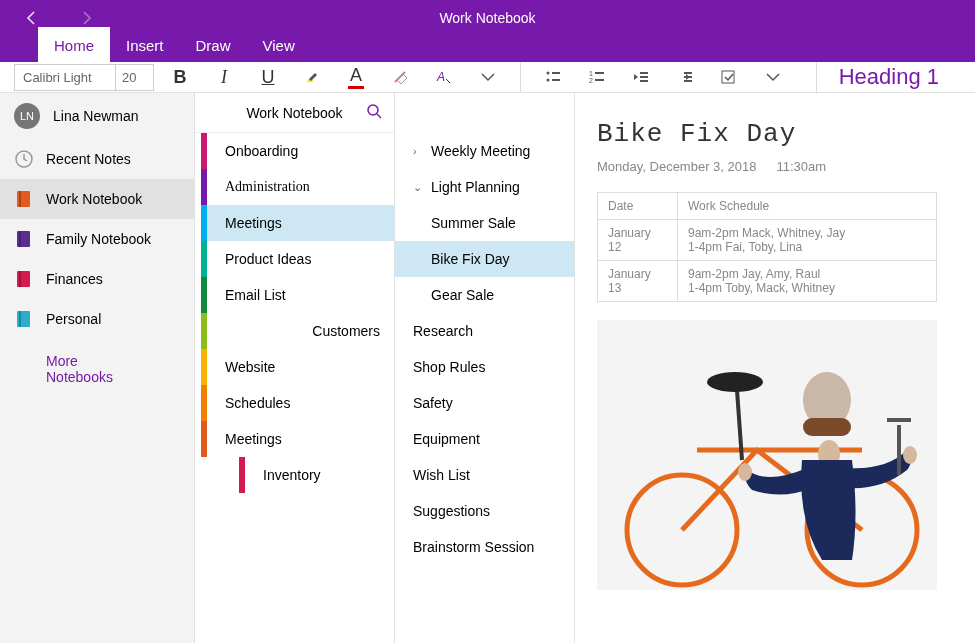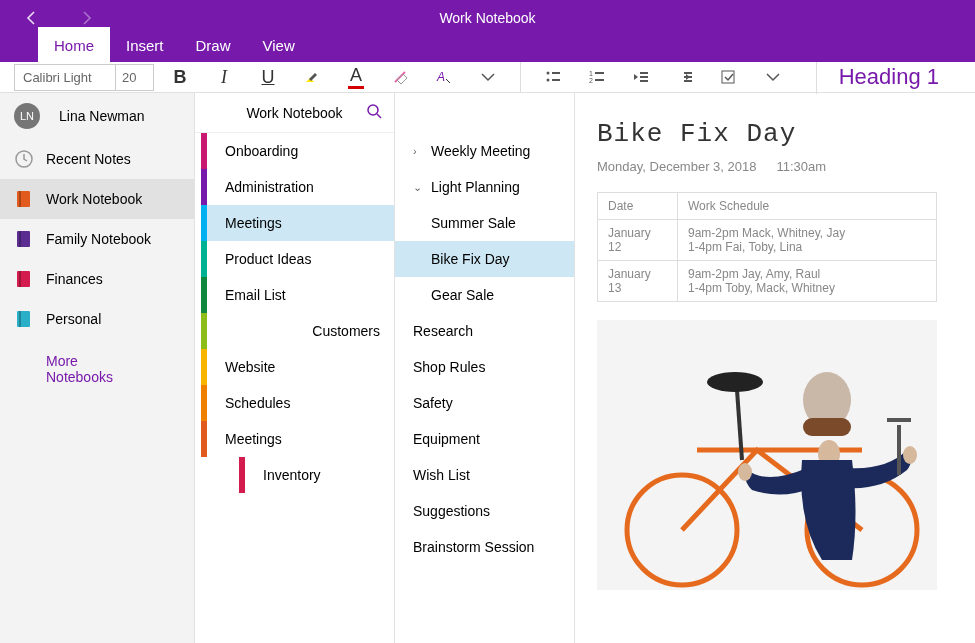--- a/index.html
+++ b/index.html
@@ -18,21 +18,21 @@
 .font-name { width: 100px; padding: 5px 8px; font-size: 13px; border: none; outline: none; color: #666; }
 .font-size { width: 38px; padding: 5px 6px; font-size: 13px; border: none; border-left: 1px solid #ccc; outline: none; color: #666; }
 .rbtn { width: 36px; height: 36px; display: inline-flex; align-items: center; justify-content: center; cursor: pointer; font-size: 18px; color: #333; }
 .rbtn svg { width: 18px; height: 18px; }
 .rdiv { width: 1px; height: 30px; background: #ddd; margin: 0 6px; }
 .heading-style { margin-left: auto; color: #7719AA; font-size: 22px; padding: 4px 22px; border-left: 1px solid #ddd; cursor: pointer; }
 
 .content { flex: 1; display: flex; overflow: hidden; }
 
 .sidebar { width: 195px; background: #f3f3f3; border-right: 1px solid #e1e1e1; display: flex; flex-direction: column; }
-.user-row { display: flex; align-items: center; padding: 10px 14px; gap: 19px; }
+.user-row { display: flex; align-items: center; padding: 10px 14px; gap: 13px; }
 .avatar { width: 26px; height: 26px; border-radius: 50%; background: #767676; color: #fff; font-size: 11px; display: flex; align-items: center; justify-content: center; }
 .username { font-size: 14px; }
 .nb-item { display: flex; align-items: center; gap: 12px; padding: 10px 14px; cursor: pointer; font-size: 14px; }
 .nb-item.active { background: #e1e1e1; }
 .nb-icon { width: 20px; height: 20px; display: flex; align-items: center; justify-content: center; }
 .more-link { color: #7719AA; padding: 14px 46px; font-size: 14px; cursor: pointer; }
 
 .sections-col { width: 200px; border-right: 1px solid #e1e1e1; display: flex; flex-direction: column; }
 .pane-header { height: 40px; display: flex; align-items: center; justify-content: center; font-size: 14px; border-bottom: 1px solid #eee; position: relative; }
 .search-icon { position: absolute; right: 12px; color: #7719AA; }
@@ -217,21 +217,21 @@
   <div class="sections-col">
     <div class="pane-header">
       <span>Work Notebook</span>
       <span class="search-icon"><svg width="16" height="16" viewBox="0 0 16 16">
             <circle cx="7" cy="7" r="5" fill="none" stroke="#7719AA" stroke-width="1.5"></circle>
             <path d="M11 11 L15 15" stroke="#7719AA" stroke-width="1.5"></path>
           </svg></span>
     </div>
     <div id="sections">
         <div class="section-item" style="border-left-color: rgb(201, 24, 111);">Onboarding</div>
-        <div class="section-item" style="border-left-color: rgb(119, 25, 170);">Administration</div>
+        <div class="section-item" style="border-left-color: rgb(119, 25, 170); font-family: Liberation Serif, serif;">Administration</div>
         <div class="section-item active" style="border-left-color: rgb(0, 176, 240);">Meetings</div>
         <div class="section-item" style="border-left-color: rgb(0, 178, 148);">Product Ideas</div>
         <div class="section-item" style="border-left-color: rgb(16, 137, 62);">Email List</div>
         <div class="section-item" style="border-left-color: rgb(140, 189, 24); text-align: right;">Customers</div>
         <div class="section-item" style="border-left-color: rgb(247, 181, 0);">Website</div>
         <div class="section-item" style="border-left-color: rgb(240, 128, 0);">Schedules</div>
         <div class="section-item" style="border-left-color: rgb(224, 91, 29);">Meetings</div>
         <div class="section-item" style="border-left-color: rgb(212, 27, 77); margin-left: 44px;">Inventory</div>
       </div>
   </div>

